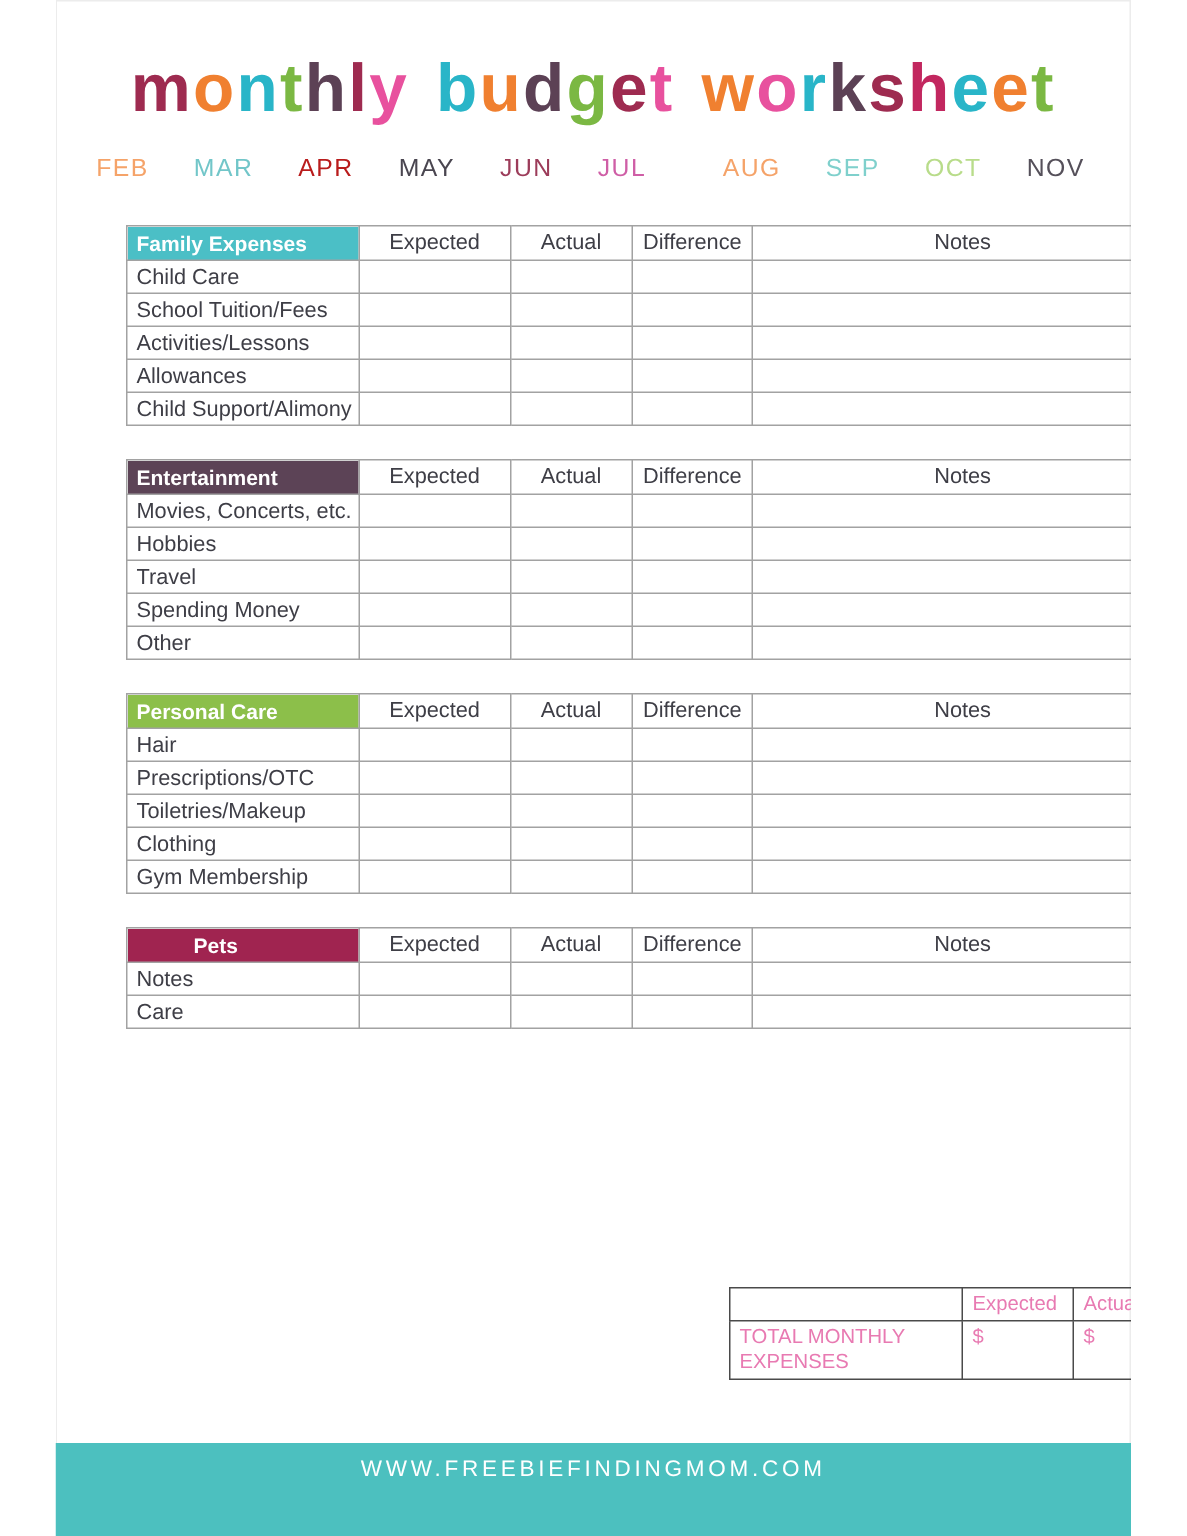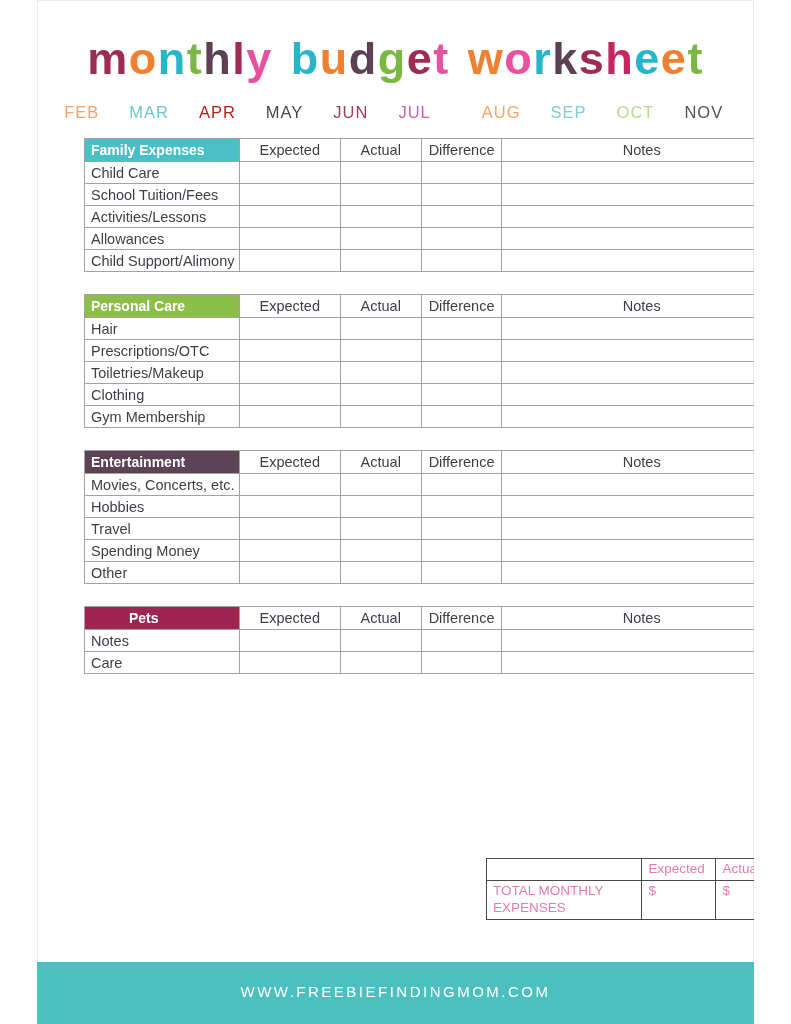--- a/index.html
+++ b/index.html
@@ -16,21 +16,21 @@
   .title .title-word{margin:0 9px;white-space:nowrap;}
   
   .months{
     position:absolute;top:103px;left:0;width:100%;
     display:flex;justify-content:center;gap:30px;
     font-size:16.5px;letter-spacing:1px;
   }
   
   .tables{position:absolute;top:138px;left:47px;width:698px;}
   table.bt{
-    width:100%;border-collapse:collapse;table-layout:fixed;margin:0 0 22px 0;
+    width:100%;border-collapse:collapse;table-layout:fixed;margin:12px 0 22px 0;
   }
   table.bt td,table.bt th{
     border:1px solid #a2a2a2;padding:0 6px;font-size:14.5px;color:#3e3e46;
     overflow:hidden;white-space:nowrap;
   }
   table.bt tr{height:22px;}
   table.bt tr.head{height:23px;}
   table.bt th.cat{color:#fff;text-align:left;font-weight:bold;font-size:14px;}
   table.bt th.col{font-weight:normal;text-align:center;}
   
@@ -40,21 +40,21 @@
   }
   table.totals td,table.totals th{
     border:1px solid #4a4a4a;padding:2px 6px;font-size:13.5px;
     text-align:left;vertical-align:top;font-weight:normal;line-height:1.25;
   }
   table.totals tr.thead{height:22px;}
   table.totals tr.tdata{height:34px;}
   
   .footer{
     position:absolute;left:0;bottom:0;width:100%;height:62px;box-sizing:border-box;
-    color:#fff;text-align:center;font-size:15px;letter-spacing:2.5px;padding-top:21px;
+    color:#fff;text-align:center;font-size:15px;letter-spacing:2.5px;padding-top:9px;
   }
 </style>
 </head>
 <body>
 
 <div class="page">
 
   <h1 class="title"><span class="title-word"><span style="color: rgb(158, 43, 80);">m</span><span style="color: rgb(240, 128, 48);">o</span><span style="color: rgb(41, 181, 200);">n</span><span style="color: rgb(123, 184, 67);">t</span><span style="color: rgb(92, 65, 85);">h</span><span style="color: rgb(158, 43, 80);">l</span><span style="color: rgb(232, 81, 158);">y</span></span><span class="title-word"><span style="color: rgb(41, 181, 200);">b</span><span style="color: rgb(240, 128, 48);">u</span><span style="color: rgb(92, 65, 85);">d</span><span style="color: rgb(123, 184, 67);">g</span><span style="color: rgb(158, 43, 80);">e</span><span style="color: rgb(232, 81, 158);">t</span></span><span class="title-word"><span style="color: rgb(240, 128, 48);">w</span><span style="color: rgb(232, 81, 158);">o</span><span style="color: rgb(41, 181, 200);">r</span><span style="color: rgb(92, 65, 85);">k</span><span style="color: rgb(158, 43, 80);">s</span><span style="color: rgb(194, 39, 95);">h</span><span style="color: rgb(41, 181, 200);">e</span><span style="color: rgb(240, 128, 48);">e</span><span style="color: rgb(123, 184, 67);">t</span></span></h1>
 
   <div class="months">
@@ -129,20 +129,73 @@
       <table class="bt">
         <colgroup>
           <col style="width: 22.2%;">
           <col style="width: 14.5%;">
           <col style="width: 11.6%;">
           <col style="width: 11.6%;">
           <col style="width: 40.1%;">
         </colgroup>
         <tbody>
           <tr class="head">
+            <th class="cat" style="background: rgb(92, 67, 86);">Entertainment</th>
+            <th class="col">Expected</th>
+            <th class="col">Actual</th>
+            <th class="col">Difference</th>
+            <th class="col">Notes</th>
+          </tr>
+          <tr>
+            <td>Movies, Concerts, etc.</td>
+            <td></td>
+            <td></td>
+            <td></td>
+            <td></td>
+          </tr>
+          <tr>
+            <td>Hobbies</td>
+            <td></td>
+            <td></td>
+            <td></td>
+            <td></td>
+          </tr>
+          <tr>
+            <td>Travel</td>
+            <td></td>
+            <td></td>
+            <td></td>
+            <td></td>
+          </tr>
+          <tr>
+            <td>Spending Money</td>
+            <td></td>
+            <td></td>
+            <td></td>
+            <td></td>
+          </tr>
+          <tr>
+            <td>Other</td>
+            <td></td>
+            <td></td>
+            <td></td>
+            <td></td>
+          </tr>
+        </tbody>
+      </table>
+      <table class="bt">
+        <colgroup>
+          <col style="width: 22.2%;">
+          <col style="width: 14.5%;">
+          <col style="width: 11.6%;">
+          <col style="width: 11.6%;">
+          <col style="width: 40.1%;">
+        </colgroup>
+        <tbody>
+          <tr class="head">
             <th class="cat" style="background: rgb(140, 191, 74);">Personal Care</th>
             <th class="col">Expected</th>
             <th class="col">Actual</th>
             <th class="col">Difference</th>
             <th class="col">Notes</th>
           </tr>
           <tr>
             <td>Hair</td>
             <td></td>
             <td></td>
@@ -165,73 +218,20 @@
           </tr>
           <tr>
             <td>Clothing</td>
             <td></td>
             <td></td>
             <td></td>
             <td></td>
           </tr>
           <tr>
             <td>Gym Membership</td>
-            <td></td>
-            <td></td>
-            <td></td>
-            <td></td>
-          </tr>
-        </tbody>
-      </table>
-      <table class="bt">
-        <colgroup>
-          <col style="width: 22.2%;">
-          <col style="width: 14.5%;">
-          <col style="width: 11.6%;">
-          <col style="width: 11.6%;">
-          <col style="width: 40.1%;">
-        </colgroup>
-        <tbody>
-          <tr class="head">
-            <th class="cat" style="background: rgb(92, 67, 86);">Entertainment</th>
-            <th class="col">Expected</th>
-            <th class="col">Actual</th>
-            <th class="col">Difference</th>
-            <th class="col">Notes</th>
-          </tr>
-          <tr>
-            <td>Movies, Concerts, etc.</td>
-            <td></td>
-            <td></td>
-            <td></td>
-            <td></td>
-          </tr>
-          <tr>
-            <td>Hobbies</td>
-            <td></td>
-            <td></td>
-            <td></td>
-            <td></td>
-          </tr>
-          <tr>
-            <td>Travel</td>
-            <td></td>
-            <td></td>
-            <td></td>
-            <td></td>
-          </tr>
-          <tr>
-            <td>Spending Money</td>
-            <td></td>
-            <td></td>
-            <td></td>
-            <td></td>
-          </tr>
-          <tr>
-            <td>Other</td>
             <td></td>
             <td></td>
             <td></td>
             <td></td>
           </tr>
         </tbody>
       </table>
       <table class="bt">
         <colgroup>
           <col style="width: 22.2%;">

